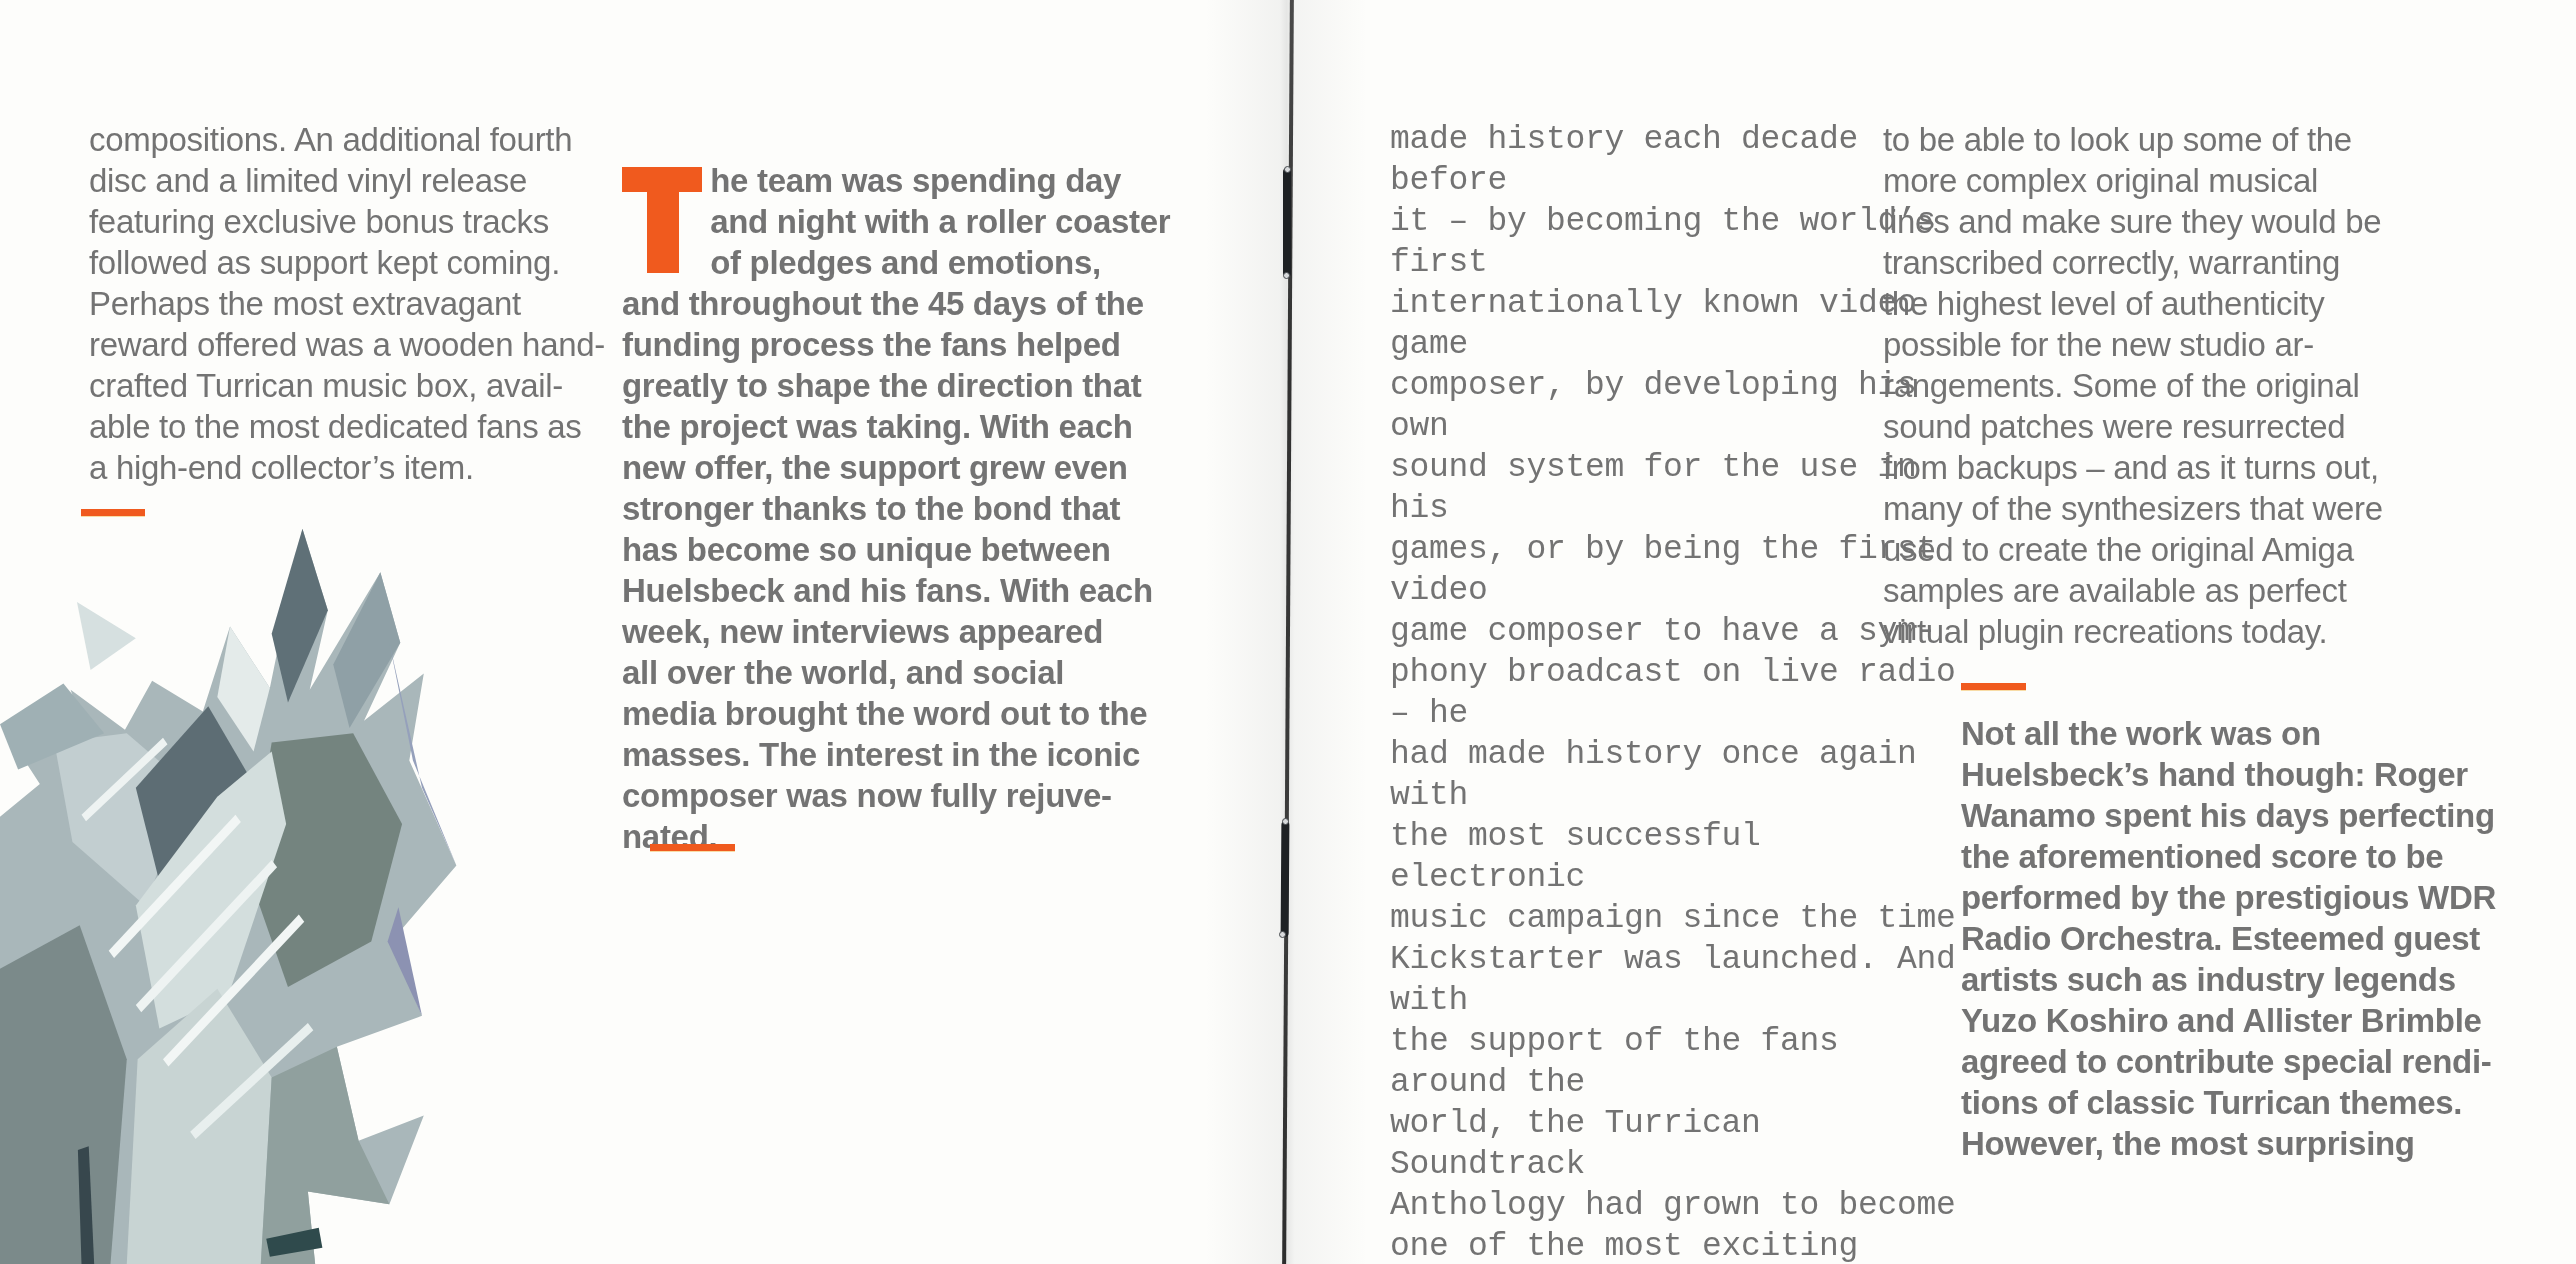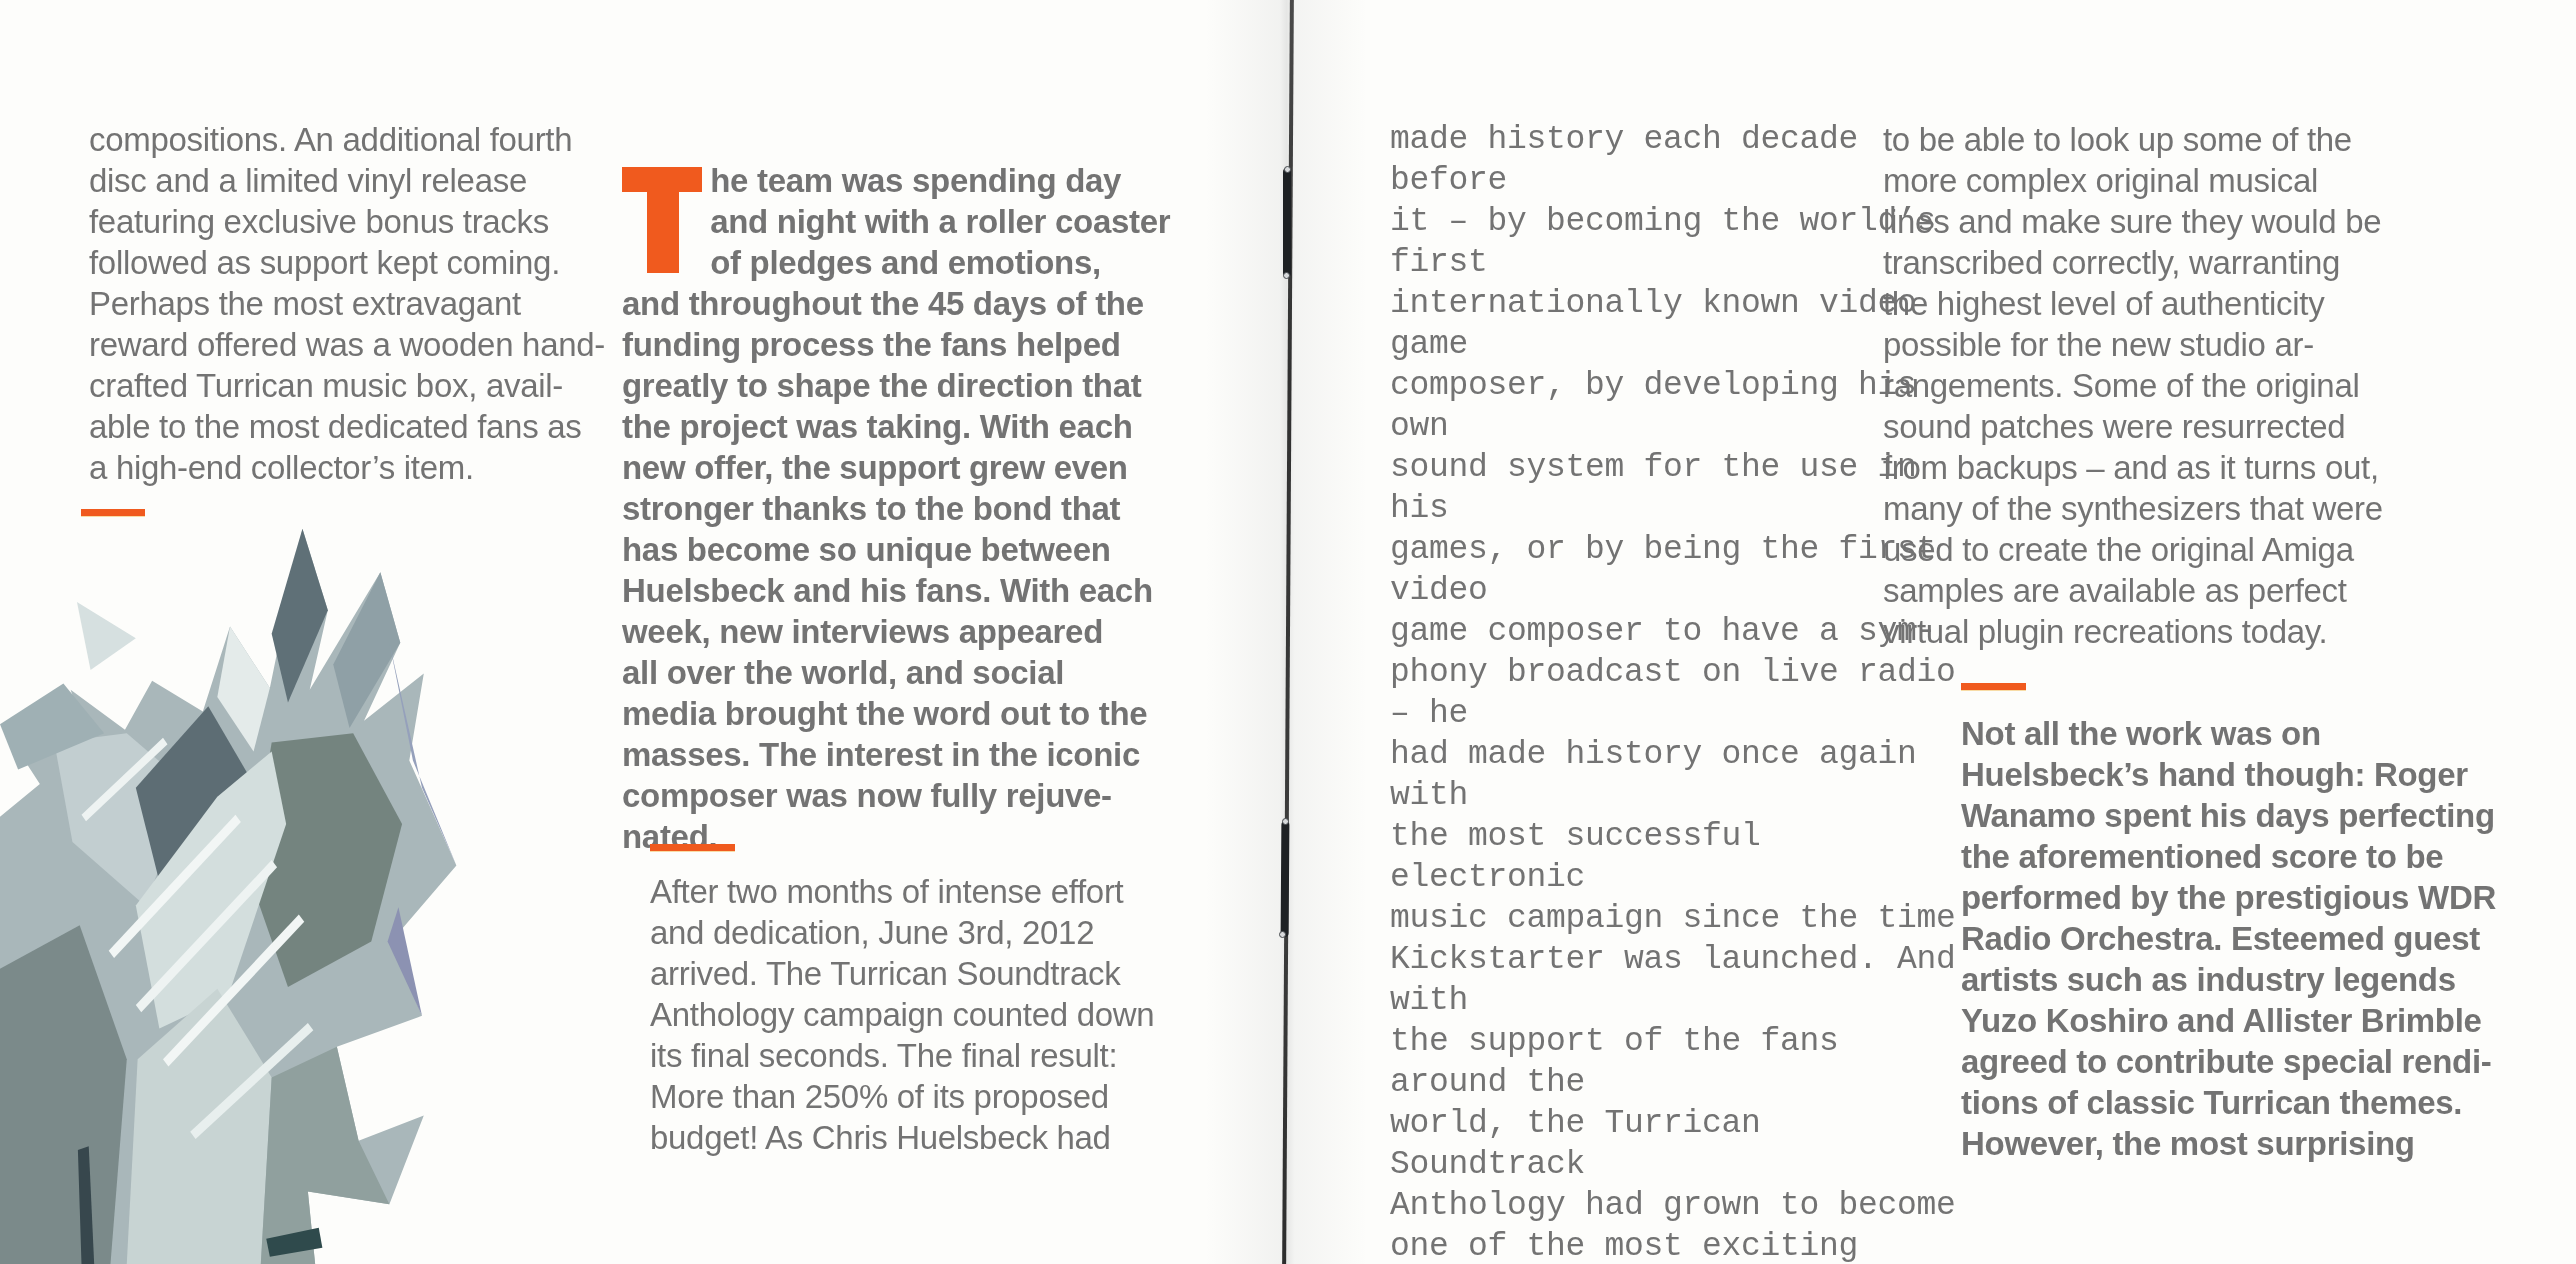--- a/index.html
+++ b/index.html
@@ -83,27 +83,20 @@
 week, new interviews appeared
 all over the world, and social
 media brought the word out to the
 masses. The interest in the iconic
 composer was now fully rejuve-
 nated.</span>
   </div>
 
   <div class="divider" style="left:650px;top:844px;width:85px;"></div>
 
-  <div class="bodytext" style="left:650px;top:871px;width:587px;">After two months of intense effort
-and dedication, June 3rd, 2012
-arrived. The Turrican Soundtrack
-Anthology campaign counted down
-its final seconds. The final result:
-More than 250% of its proposed
-budget! As Chris Huelsbeck had</div>
 
   <svg class="artwork" viewBox="0 0 540 826" aria-hidden="true">
     <g>
       <polygon fill="#a9b7ba" points="0,826 0,332 44,296 22,262 92,236 78,192 138,236 168,182 224,216 254,122 298,190 334,14 362,104 342,192 420,62 442,140 402,226 468,174 452,270 504,386 432,470 466,552 372,586 396,690 468,662 430,760 340,746 348,826"></polygon>
     </g>
     <g>
       <polygon fill="#5f7077" points="334,14 362,104 318,206 300,130"></polygon>
       <polygon fill="#8fa0a6" points="420,62 442,140 386,234 368,164"></polygon>
       <polygon fill="#c2ced0" points="60,250 140,240 210,300 160,430 80,360"></polygon>
       <polygon fill="#e4ebea" points="254,122 298,190 280,260 240,200"></polygon>

